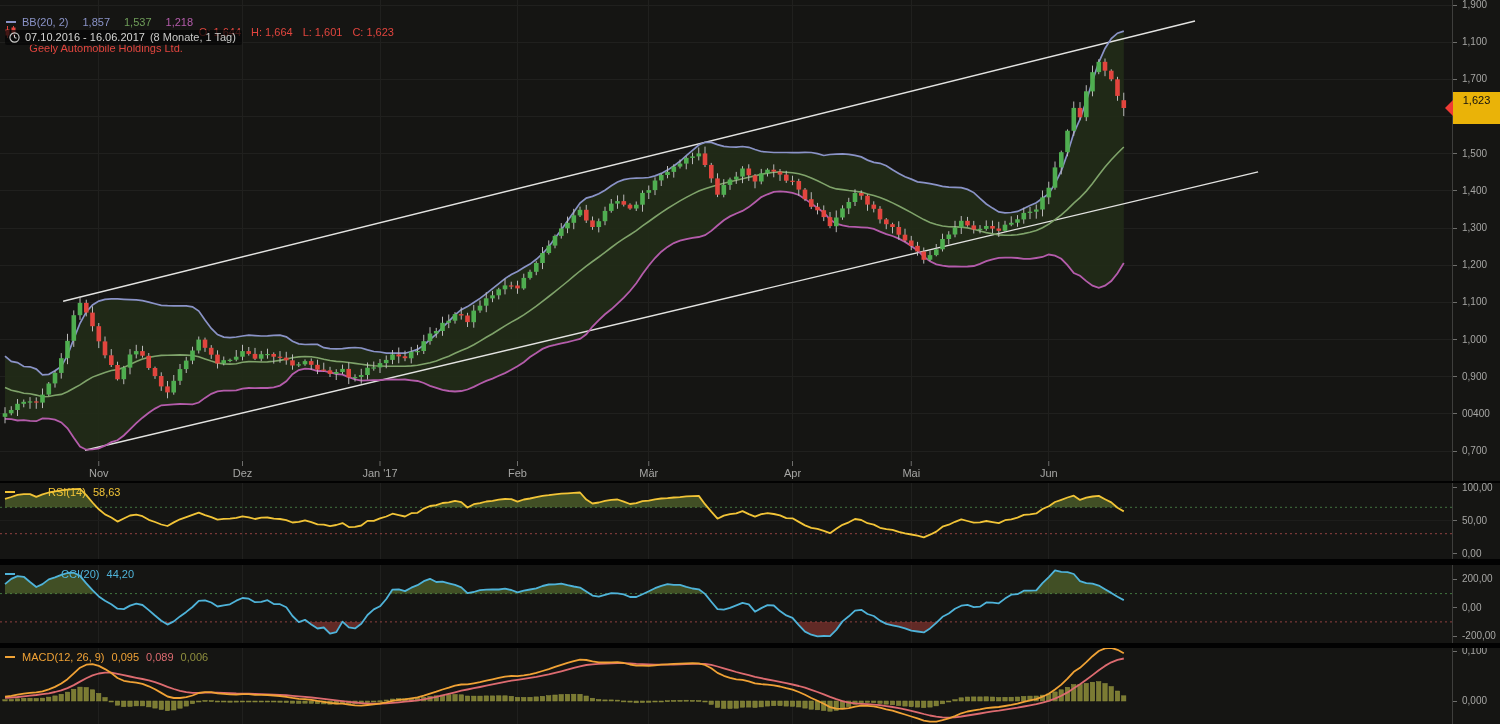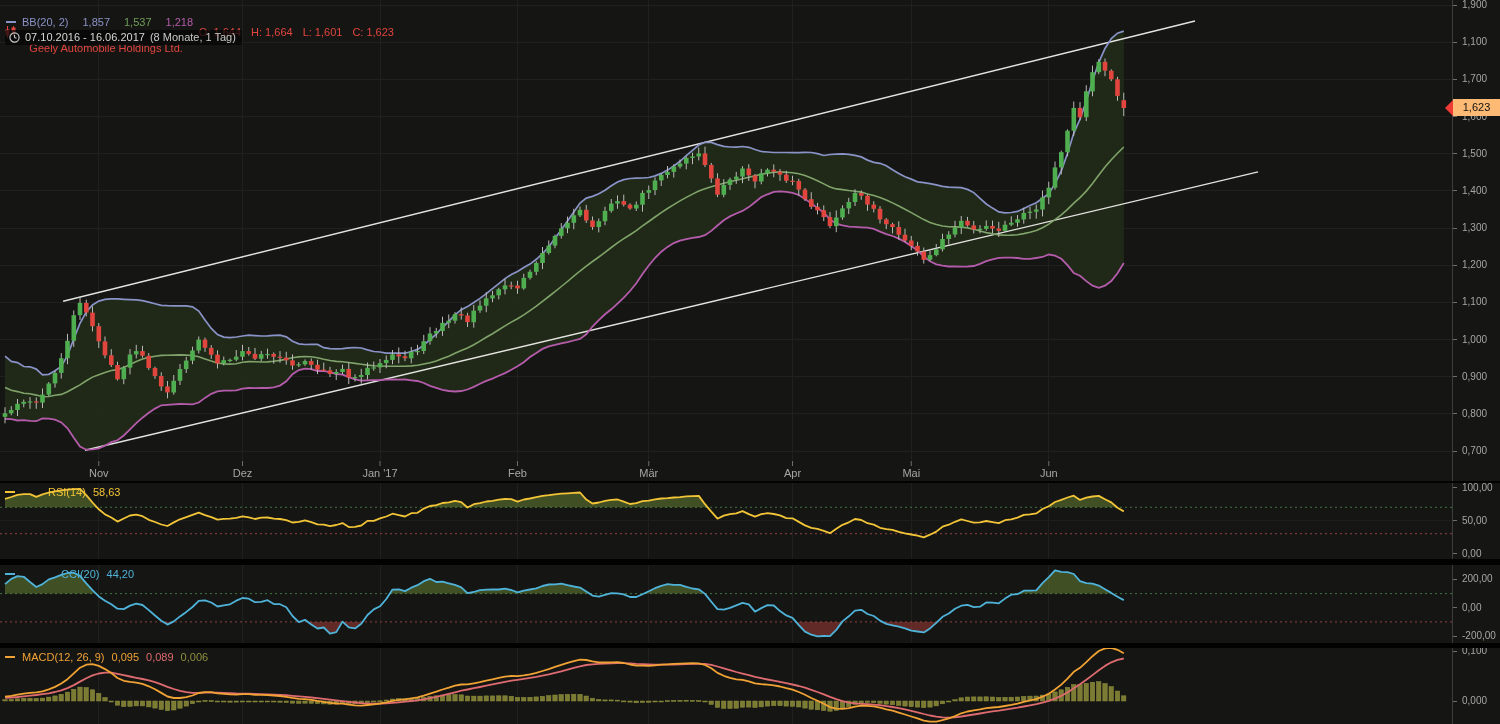--- a/index.html
+++ b/index.html
@@ -21,21 +21,21 @@
   .dash{width:10px;height:2px;display:inline-block;}
   
   .axis-strip{position:absolute;left:1452px;width:48px;background:#151513;border-left:1px solid #3e3e3c;z-index:10;}
   .tick-mark{position:absolute;left:0;width:4px;height:1px;background:#6e6e6c;}
   .tick-label{position:absolute;left:9px;font-size:10px;color:#a6a6a4;line-height:12px;}
   
   .sep{position:absolute;left:0;width:1500px;background:#020202;z-index:20;}
   
   .price-tag{position:absolute;left:1445px;height:17px;display:flex;align-items:center;z-index:40;}
   .tag-arrow{width:0;height:0;border-top:8px solid transparent;border-bottom:8px solid transparent;border-right:8px solid #ef3b35;}
-  .tag-text{background:#fdba74;color:#111;font-size:11px;width:47px;height:17px;line-height:17px;text-align:center;}
+  .tag-text{background:#eab308;color:#111;font-size:11px;width:47px;height:32px;line-height:17px;text-align:center;}
 </style>
 </head>
 <body>
 
 <div id="app">
 
   <div id="main-plot" class="abs" style="left:0;top:0;">
       <svg width="1452" height="481">
         <line x1="0" y1="5.0" x2="1452" y2="5.0" stroke="#20201e" stroke-width="1" shape-rendering="crispEdges"></line>
         <line x1="0" y1="42.2" x2="1452" y2="42.2" stroke="#20201e" stroke-width="1" shape-rendering="crispEdges"></line>
@@ -494,21 +494,21 @@
       <div class="tick-label" style="top: 222.02px;">1,300</div>
       <div class="tick-mark" style="top: 264.687px;"></div>
       <div class="tick-label" style="top: 259.187px;">1,200</div>
       <div class="tick-mark" style="top: 301.854px;"></div>
       <div class="tick-label" style="top: 296.354px;">1,100</div>
       <div class="tick-mark" style="top: 339.021px;"></div>
       <div class="tick-label" style="top: 333.521px;">1,000</div>
       <div class="tick-mark" style="top: 376.188px;"></div>
       <div class="tick-label" style="top: 370.688px;">0,900</div>
       <div class="tick-mark" style="top: 413.355px;"></div>
-      <div class="tick-label" style="top: 407.855px;">0,800</div>
+      <div class="tick-label" style="top: 407.855px;">00400</div>
       <div class="tick-mark" style="top: 450.522px;"></div>
       <div class="tick-label" style="top: 445.022px;">0,700</div>
     </div>
 
   <div class="price-tag" id="price-tag" style="top: 99px;">
     <span class="tag-arrow"></span>
     <span class="tag-text">1,623</span>
   </div>
 
   <div class="sep" style="top:481px;height:2px;"></div>

